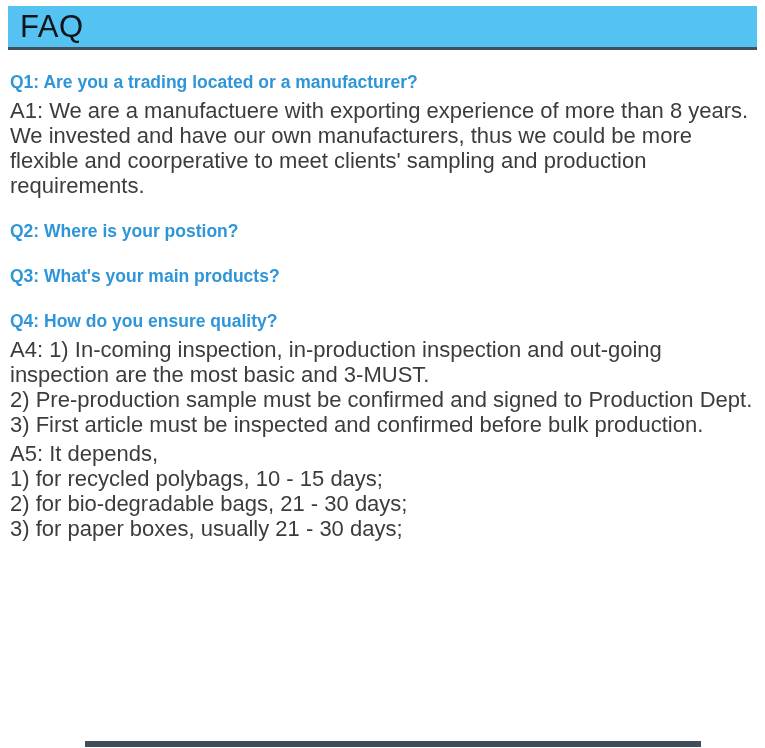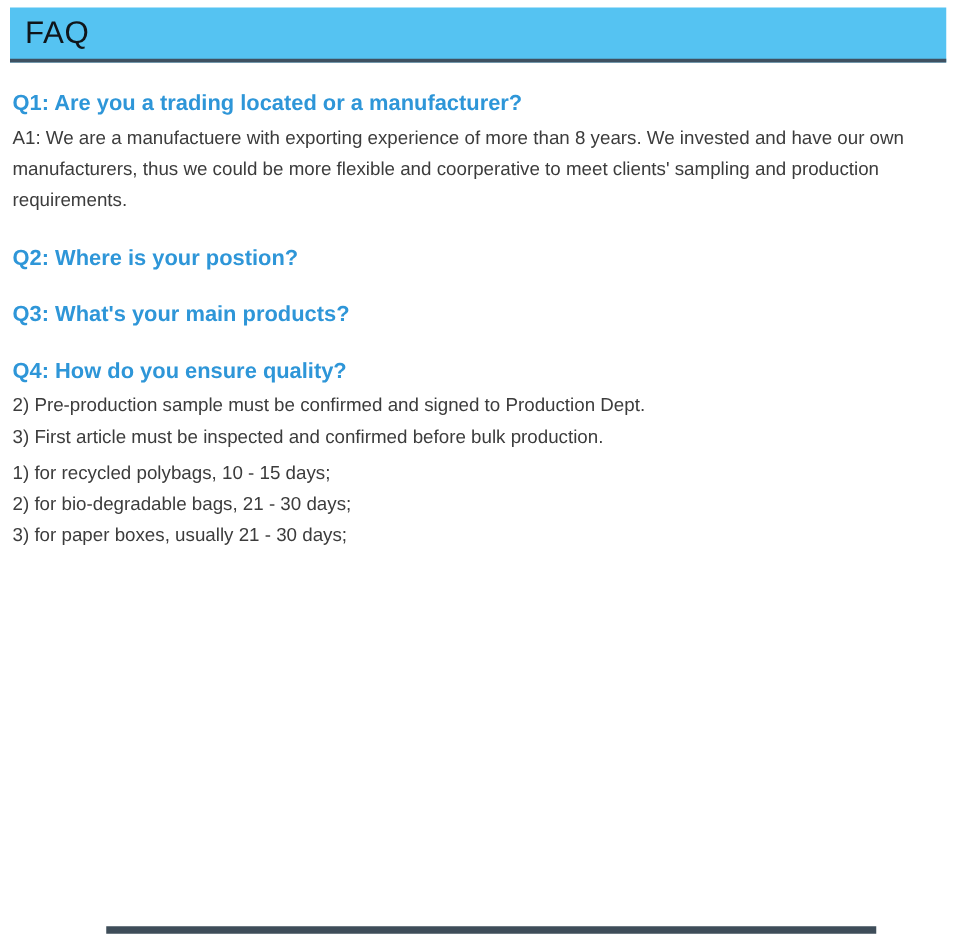--- a/index.html
+++ b/index.html
@@ -19,41 +19,41 @@
     height: 44px;
     background: #55c3f2;
     border-bottom: 3px solid #3f5161;
     display: flex;
     align-items: center;
     padding-left: 12px;
     box-sizing: border-box;
   }
   .faq-header h1 {
     margin: 0;
-    font-size: 25px;
+    font-size: 31px;
     font-weight: 400;
     color: #10151a;
     letter-spacing: 0.5px;
   }
   main.faq-list {
     padding: 0 10px;
   }
   .faq-item .question {
     color: #2e96d8;
     font-size: 17.5px;
     font-weight: 700;
     line-height: 23px;
     margin: 22px 0 0 0;
   }
   .faq-item:first-child .question {
     margin-top: 21px;
   }
   .faq-item .answer {
     color: #3c3c3c;
-    font-size: 15px;
+    font-size: 22px;
     line-height: 25px;
     margin: 4px 0 0 0;
   }
   .faq-item .answer + .answer {
     margin-top: 0;
   }
   .bottom-bar {
     position: absolute;
     left: 85px;
     bottom: 1px;
@@ -75,23 +75,25 @@
       <p class="answer">A1: We are a manufactuere with exporting experience of more than 8 years. We invested and have our own manufacturers, thus we could be more flexible and coorperative to meet clients' sampling and production requirements.</p>
     </section>
     <section class="faq-item">
       <h2 class="question">Q2: Where is your postion?</h2>
     </section>
     <section class="faq-item">
       <h2 class="question">Q3: What's your main products?</h2>
     </section>
     <section class="faq-item">
       <h2 class="question">Q4: How do you ensure quality?</h2>
+      <p class="answer">A4: 1) In-coming inspection, in-production inspection and out-going inspection are the most basic and 3-MUST.</p>
       <p class="answer">2) Pre-production sample must be confirmed and signed to Production Dept.</p>
       <p class="answer">3) First article must be inspected and confirmed before bulk production.</p>
     </section>
     <section class="faq-item">
+      <p class="answer">A5: It depends,</p>
       <p class="answer">1) for recycled polybags, 10 - 15 days;</p>
       <p class="answer">2) for bio-degradable bags, 21 - 30 days;</p>
       <p class="answer">3) for paper boxes, usually 21 - 30 days;</p>
     </section>
   </main>
 
 <div class="bottom-bar"></div>
 
 </body></html>

